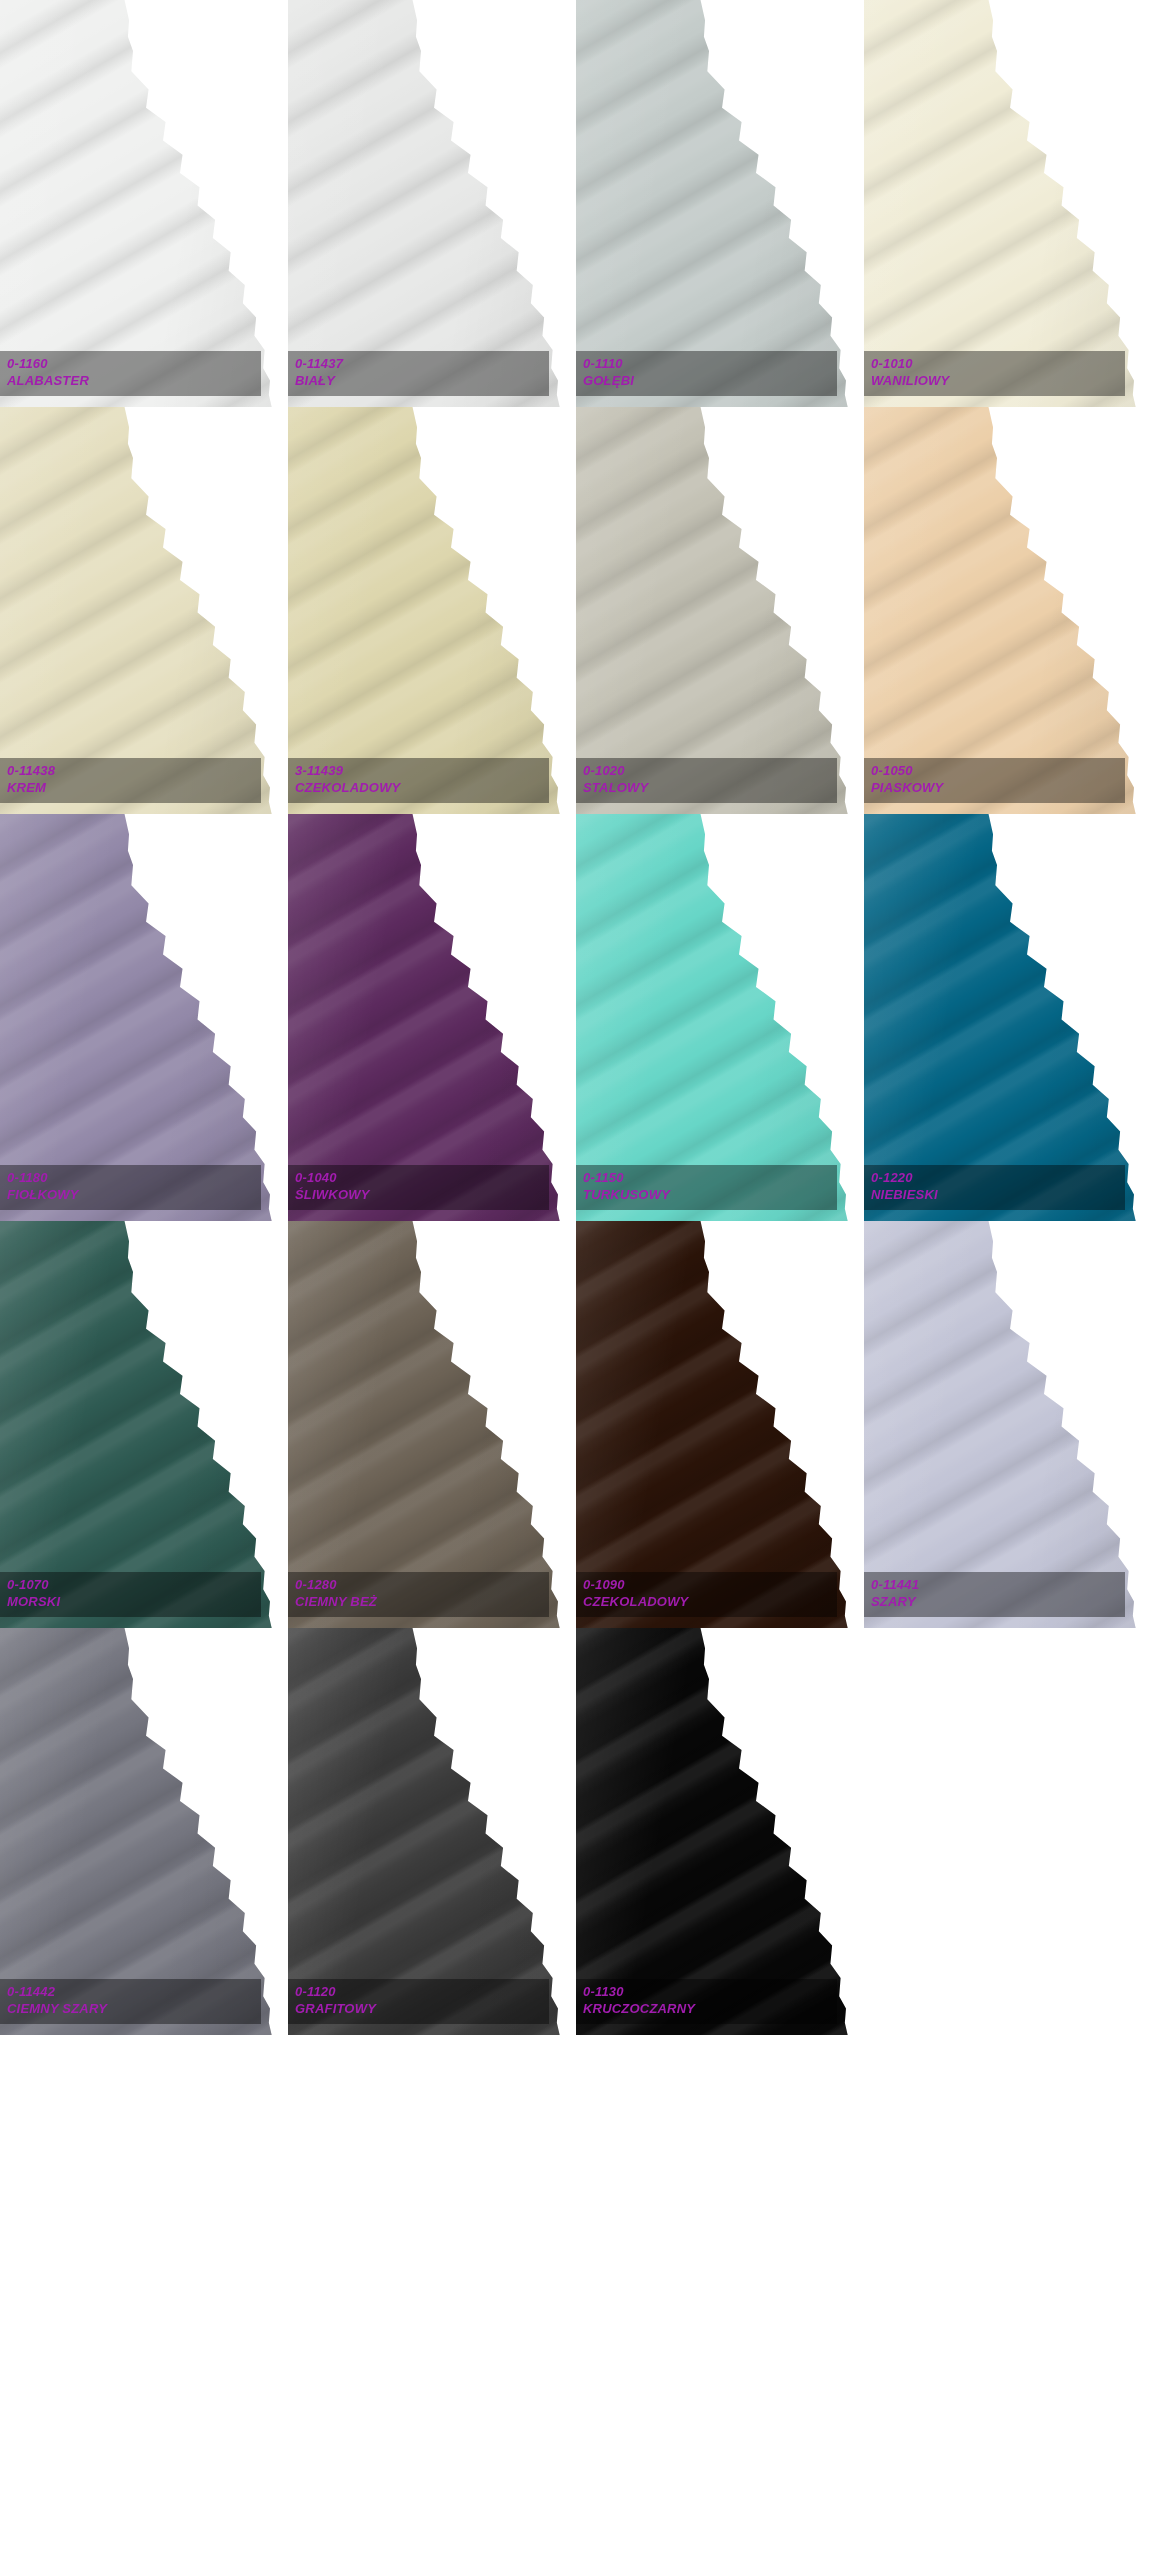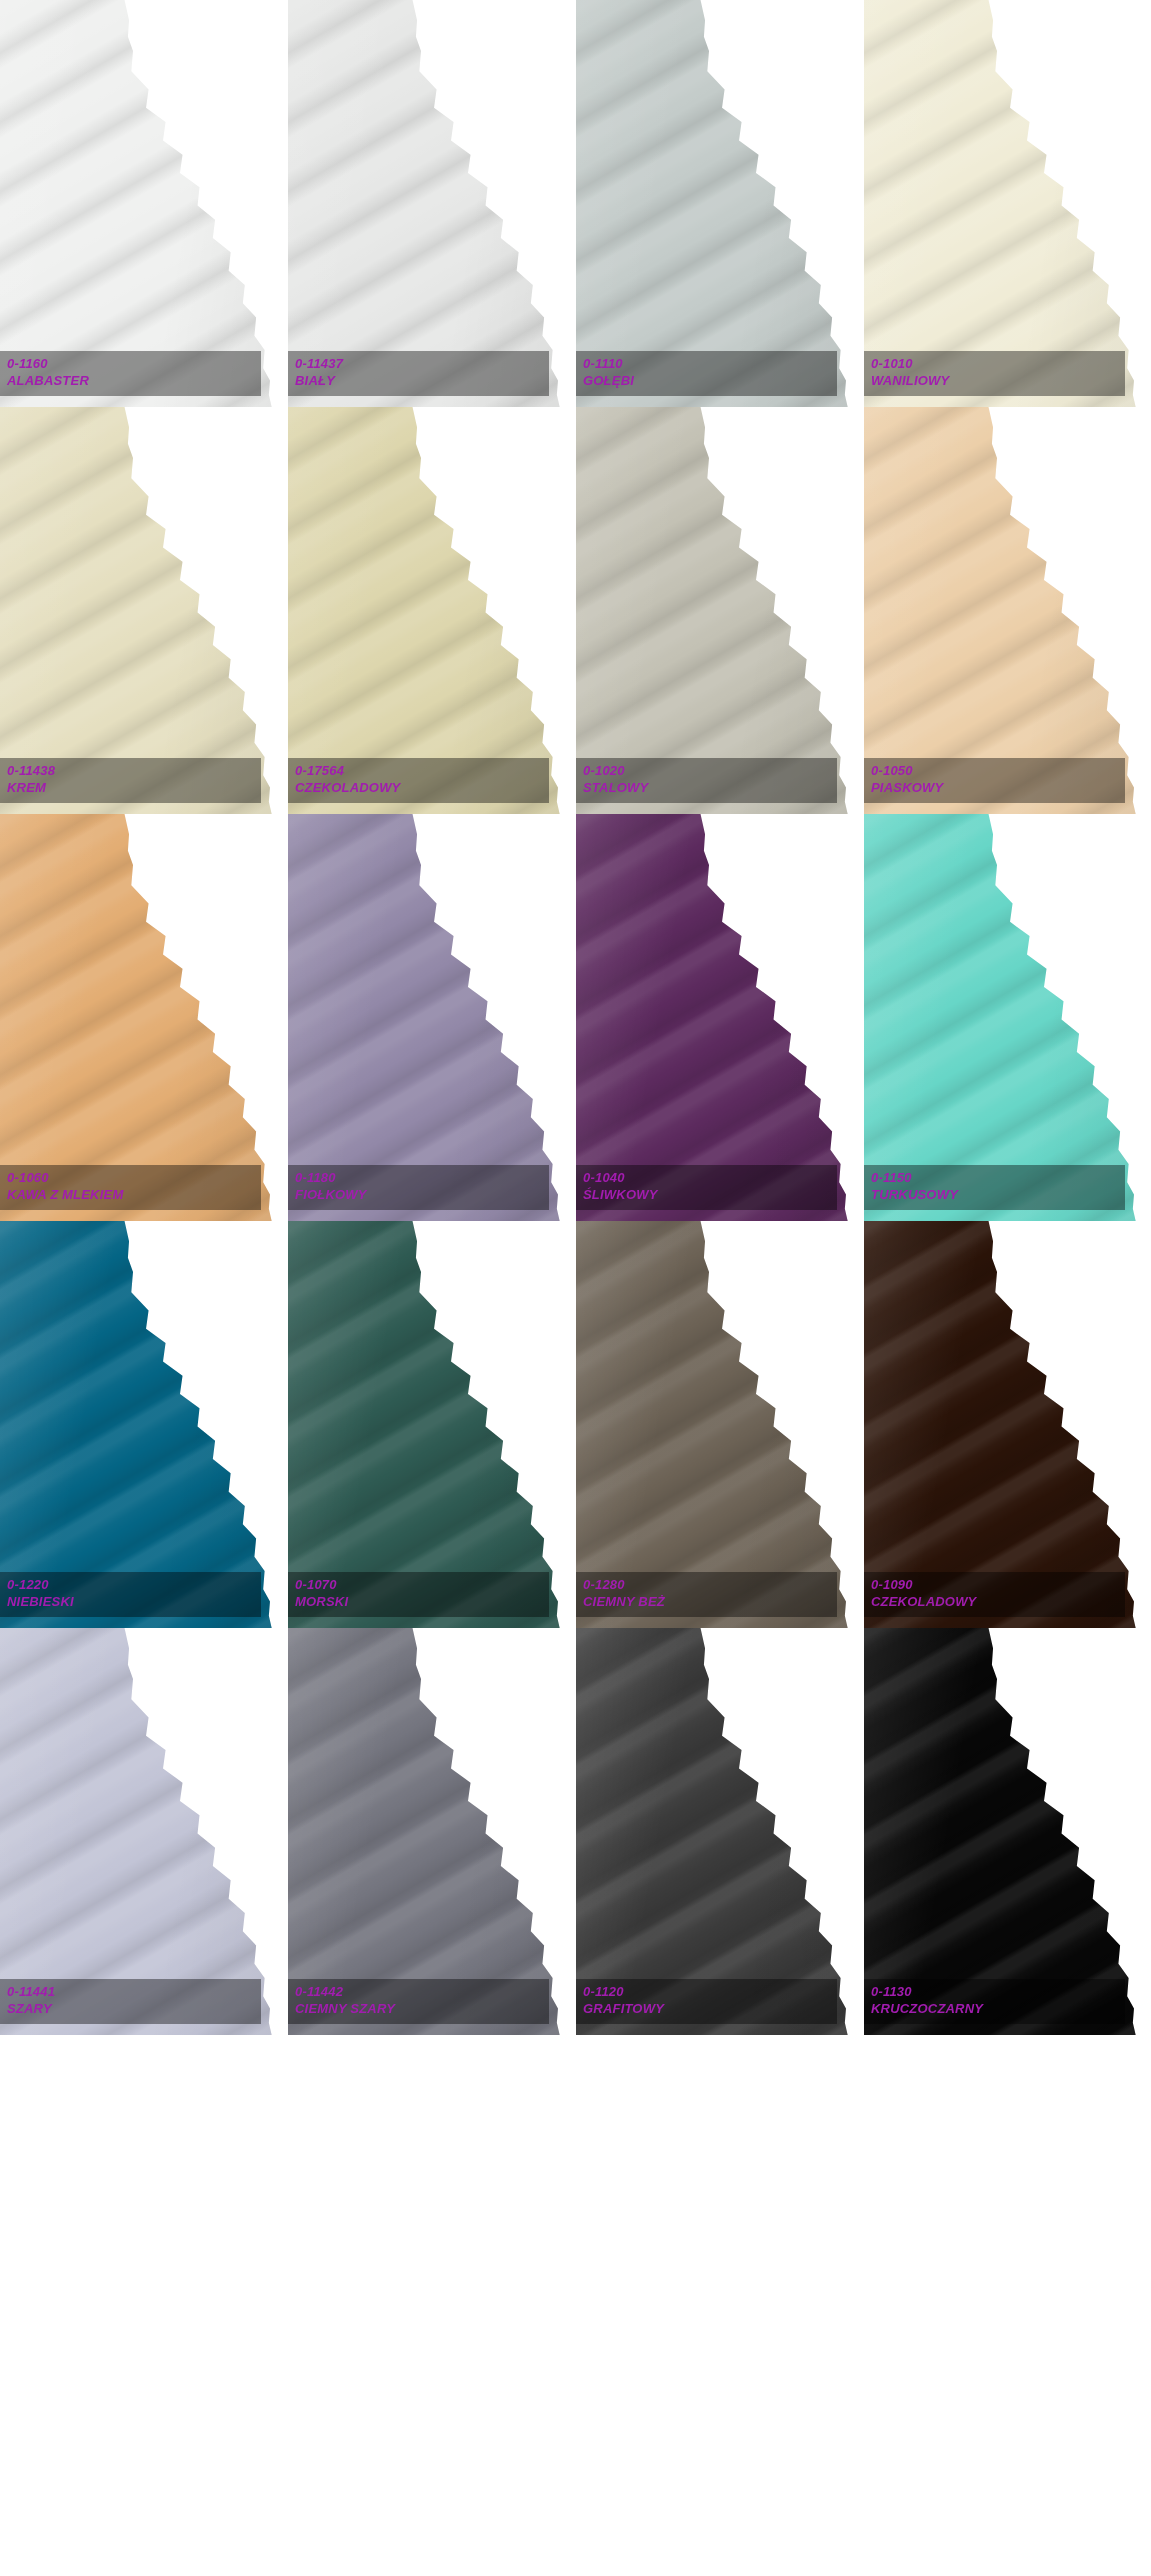--- a/index.html
+++ b/index.html
@@ -173,21 +173,21 @@
         <span class="name">KREM</span>
       </div>
     </div>
     <div class="cell">
       <div class="blind">
         <div class="base" style="background: rgb(221, 214, 173);"></div>
         <div class="pleats"></div>
         <div class="shade"></div>
       </div>
       <div class="label">
-        <span class="code">0-17564</span>
+        <span class="code">3-11439</span>
         <span class="name">CZEKOLADOWY</span>
       </div>
     </div>
     <div class="cell">
       <div class="blind">
         <div class="base" style="background: rgb(195, 193, 180);"></div>
         <div class="pleats"></div>
         <div class="shade"></div>
       </div>
       <div class="label">
@@ -197,31 +197,20 @@
     </div>
     <div class="cell">
       <div class="blind">
         <div class="base" style="background: rgb(236, 207, 169);"></div>
         <div class="pleats"></div>
         <div class="shade"></div>
       </div>
       <div class="label">
         <span class="code">0-1050</span>
         <span class="name">PIASKOWY</span>
-      </div>
-    </div>
-    <div class="cell">
-      <div class="blind">
-        <div class="base" style="background: rgb(227, 173, 115);"></div>
-        <div class="pleats"></div>
-        <div class="shade"></div>
-      </div>
-      <div class="label">
-        <span class="code">0-1060</span>
-        <span class="name">KAWA Z MLEKIEM</span>
       </div>
     </div>
     <div class="cell">
       <div class="blind">
         <div class="base" style="background: rgb(146, 136, 168);"></div>
         <div class="pleats"></div>
         <div class="shade"></div>
       </div>
       <div class="label">
         <span class="code">0-1180</span>

